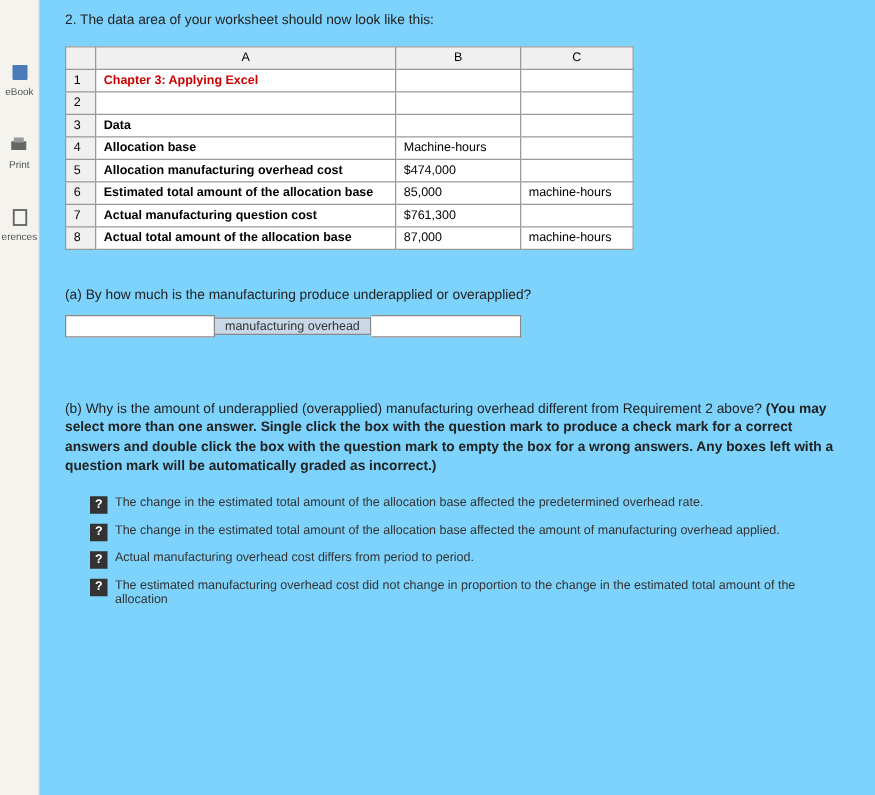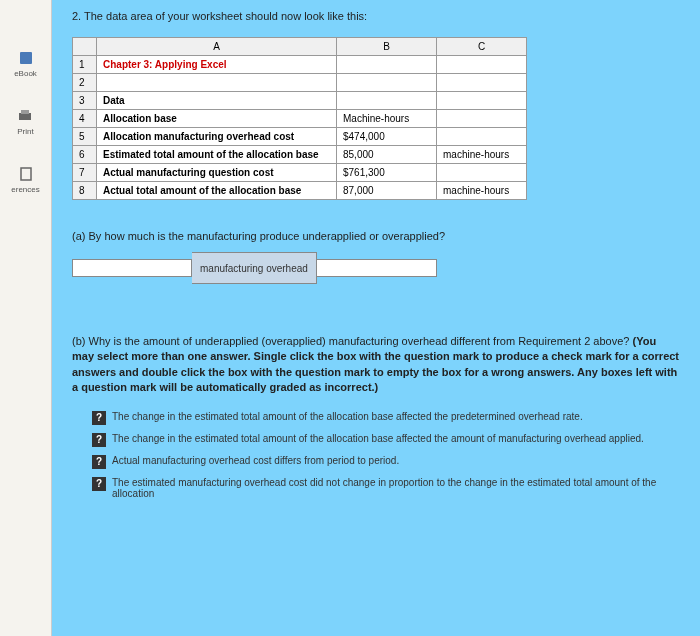--- a/index.html
+++ b/index.html
@@ -6,21 +6,21 @@
     body {
       font-family: Arial, sans-serif;
       font-size: 11px;
       background: #e8e5e0;
       width: 700px;
       height: 636px;
       display: flex;
       overflow: hidden;
     }
     .sidebar {
-      width: 52px;
+      width: 32px;
       background: #f5f3ee;
       border-right: 1px solid #ccc;
       display: flex;
       flex-direction: column;
       align-items: center;
       padding-top: 50px;
       gap: 30px;
       font-size: 8px;
       color: #555;
     }
@@ -91,21 +91,21 @@
       background: #fff;
       font-size: 10px;
     }
     .answer-label-box {
       border: 1px solid #888;
       border-left: none;
       background: #c8d8e8;
       padding: 2px 8px;
       font-size: 10px;
       color: #333;
-      height: 32px;
+      height: 14px;
       display: flex;
       align-items: center;
     }
     .answer-trailing {
       border: 1px solid #888;
       border-left: none;
       background: #fff;
       width: 120px;
       height: 18px;
     }

